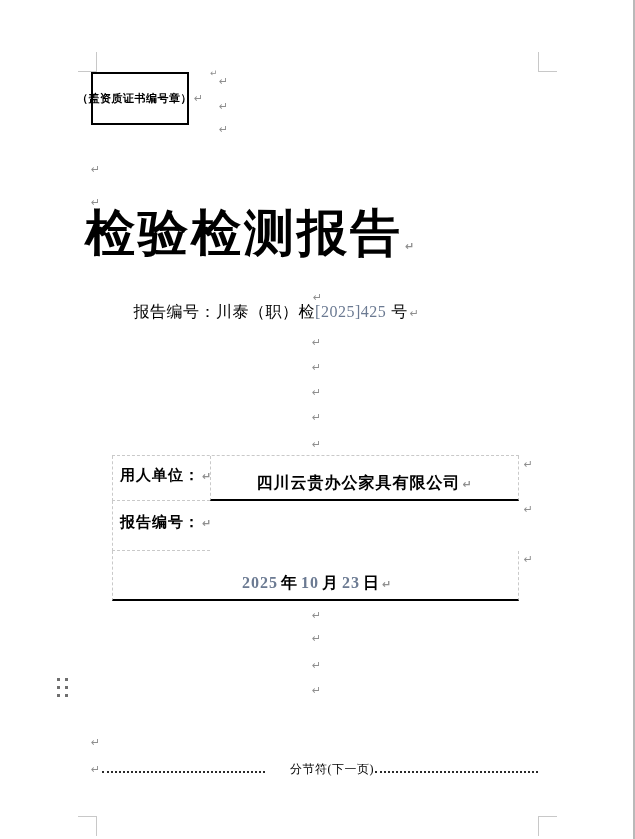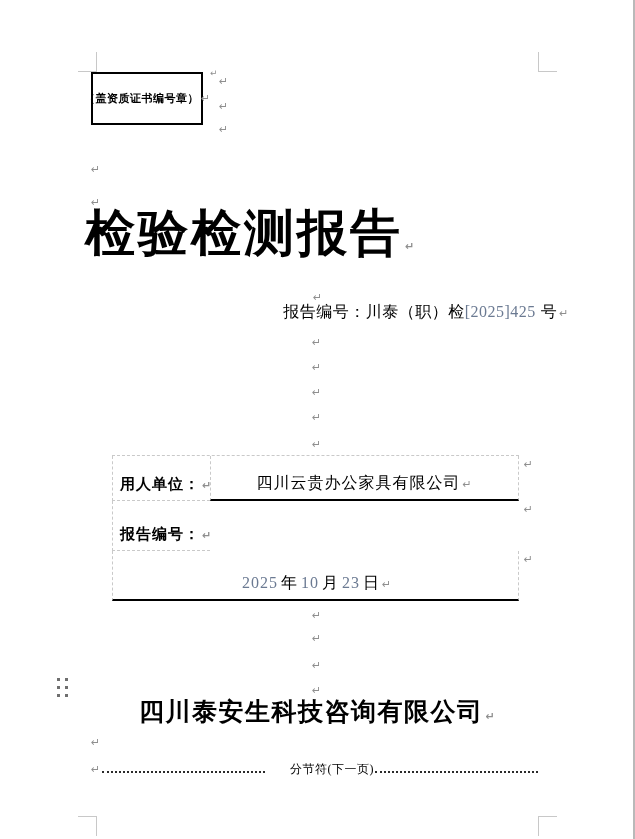--- a/index.html
+++ b/index.html
@@ -18,44 +18,44 @@
   .crop.br{left:538px;top:816px;border-left-width:1px;border-top-width:1px;}
 
   
   .pm{color:#8f8f8f;font-size:11px;line-height:1;font-family:"DejaVu Sans",sans-serif;}
   .pm.abs{position:absolute;}
   .pm.sm{font-size:9px;}
   .pm.inline{margin-left:2px;}
 
   
   .stamp-box{
-    position:absolute;left:91px;top:72px;width:112px;height:53px;
+    position:absolute;left:91px;top:72px;width:98px;height:53px;
     border:2px solid #000;box-sizing:border-box;
     display:flex;align-items:center;justify-content:center;
   }
   .stamp-box .txt{font-size:11px;font-weight:bold;letter-spacing:.5px;white-space:nowrap;}
 
   .title-line{
     position:absolute;left:0;top:205px;width:502px;text-align:center;
     font-size:50px;font-weight:bold;letter-spacing:3px;line-height:1.15;white-space:nowrap;
   }
   .report-line{
-    position:absolute;left:0;top:302px;width:553px;text-align:right;
-    font-size:16px;letter-spacing:.5px;white-space:nowrap;margin-left:16px;
+    position:absolute;left:0;top:302px;width:553px;text-align:center;
+    font-size:16px;letter-spacing:.5px;white-space:nowrap;
   }
   .num{color:#6b7a92;}
   .suffix-sp{margin-left:5px;}
 
   
   .info-table{position:absolute;left:112px;top:455px;width:407px;border-top:1px dashed #c9c9c9;}
   .itrow{display:flex;position:relative;}
-  .itrow .cell{box-sizing:border-box;display:flex;align-items:flex-end;}
+  .itrow .cell{box-sizing:border-box;display:flex;align-items:flex-end;font-weight:bold;}
   .cell.lbl{
     width:98px;border-left:1px dashed #c9c9c9;border-bottom:1px dashed #c9c9c9;
-    padding:0 0 6px 7px;font-weight:bold;font-size:15px;letter-spacing:1px;white-space:nowrap;
+    padding:0 0 6px 7px;font-weight:bold;font-size:15px;letter-spacing:1px;white-space:nowrap;align-items:center;
   }
   .cell.val{
     flex:1;border-left:1px dashed #c9c9c9;border-right:1px dashed #c9c9c9;
     border-bottom:2px solid #000;justify-content:center;padding-bottom:5px;
     font-size:16px;letter-spacing:1px;white-space:nowrap;
   }
   .r1{height:45px;} .r2{height:50px;} .r3{height:50px;}
   .rowend{position:absolute;right:-14px;top:3px;}
   .dt .num{margin:0 3px;}
 
@@ -150,23 +150,20 @@
 
   <div class="drag-dots">
     <i></i>
       <i></i>
       <i></i>
       <i></i>
       <i></i>
       <i></i>
   </div>
 
-  <div class="company-line">
-    <span>四川泰安生科技咨询有限公司</span><span class="pm inline">↵</span>
-  </div>
 
   <div class="secbreak">
     <span class="pm">↵</span>
     <span class="dots"></span>
     <span class="sb-label">分节符(下一页)</span>
     <span class="dots"></span>
   </div>
 
 </div>
 

